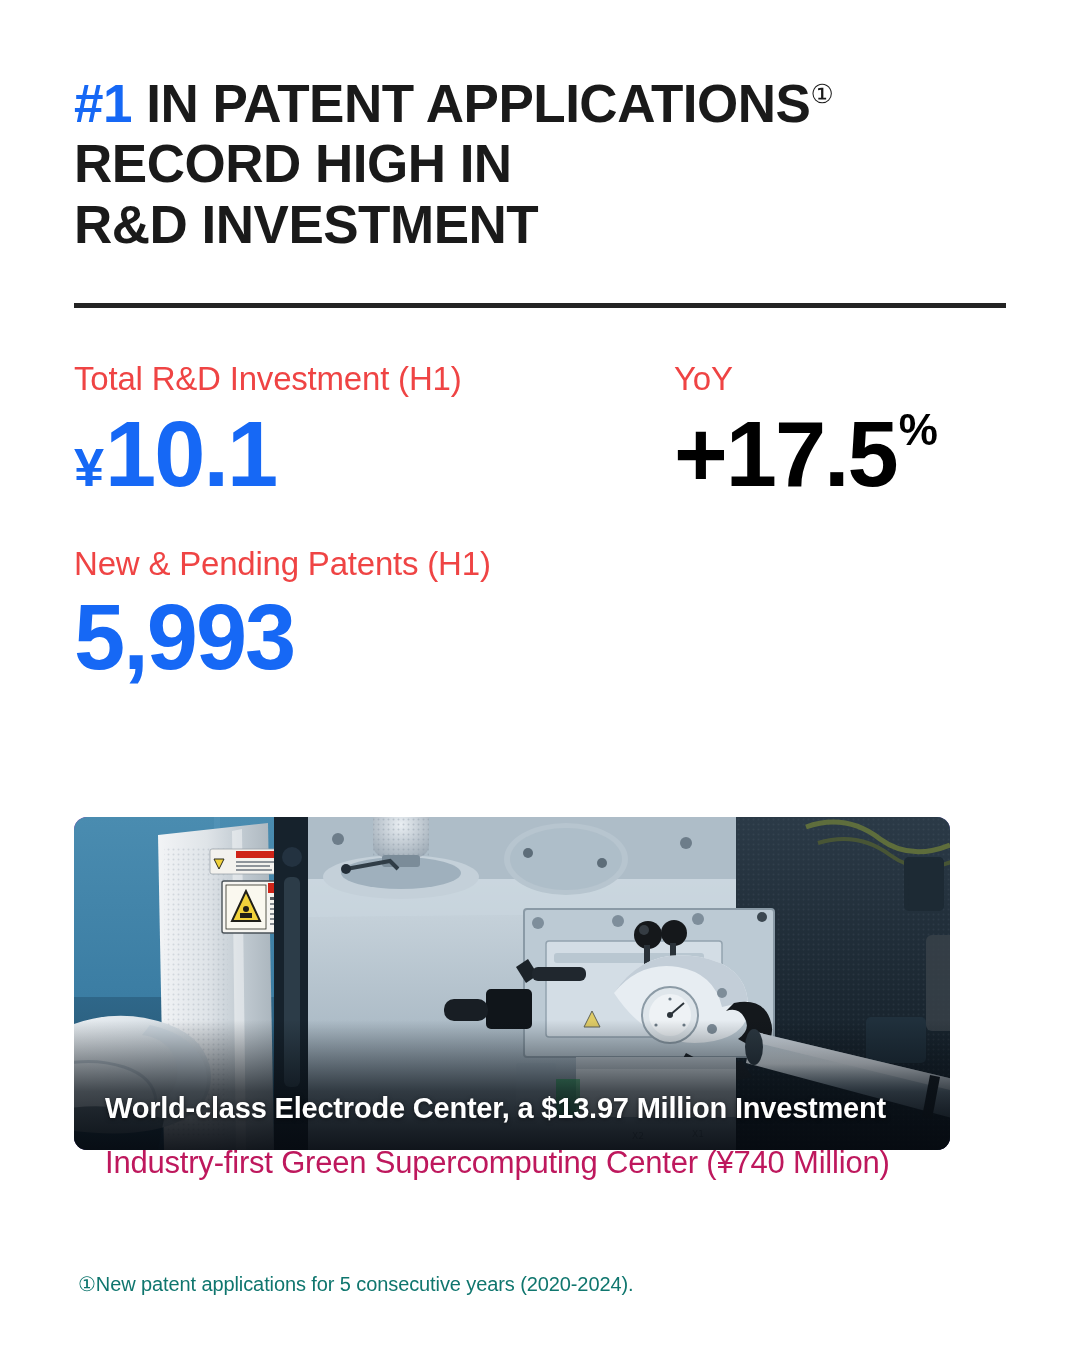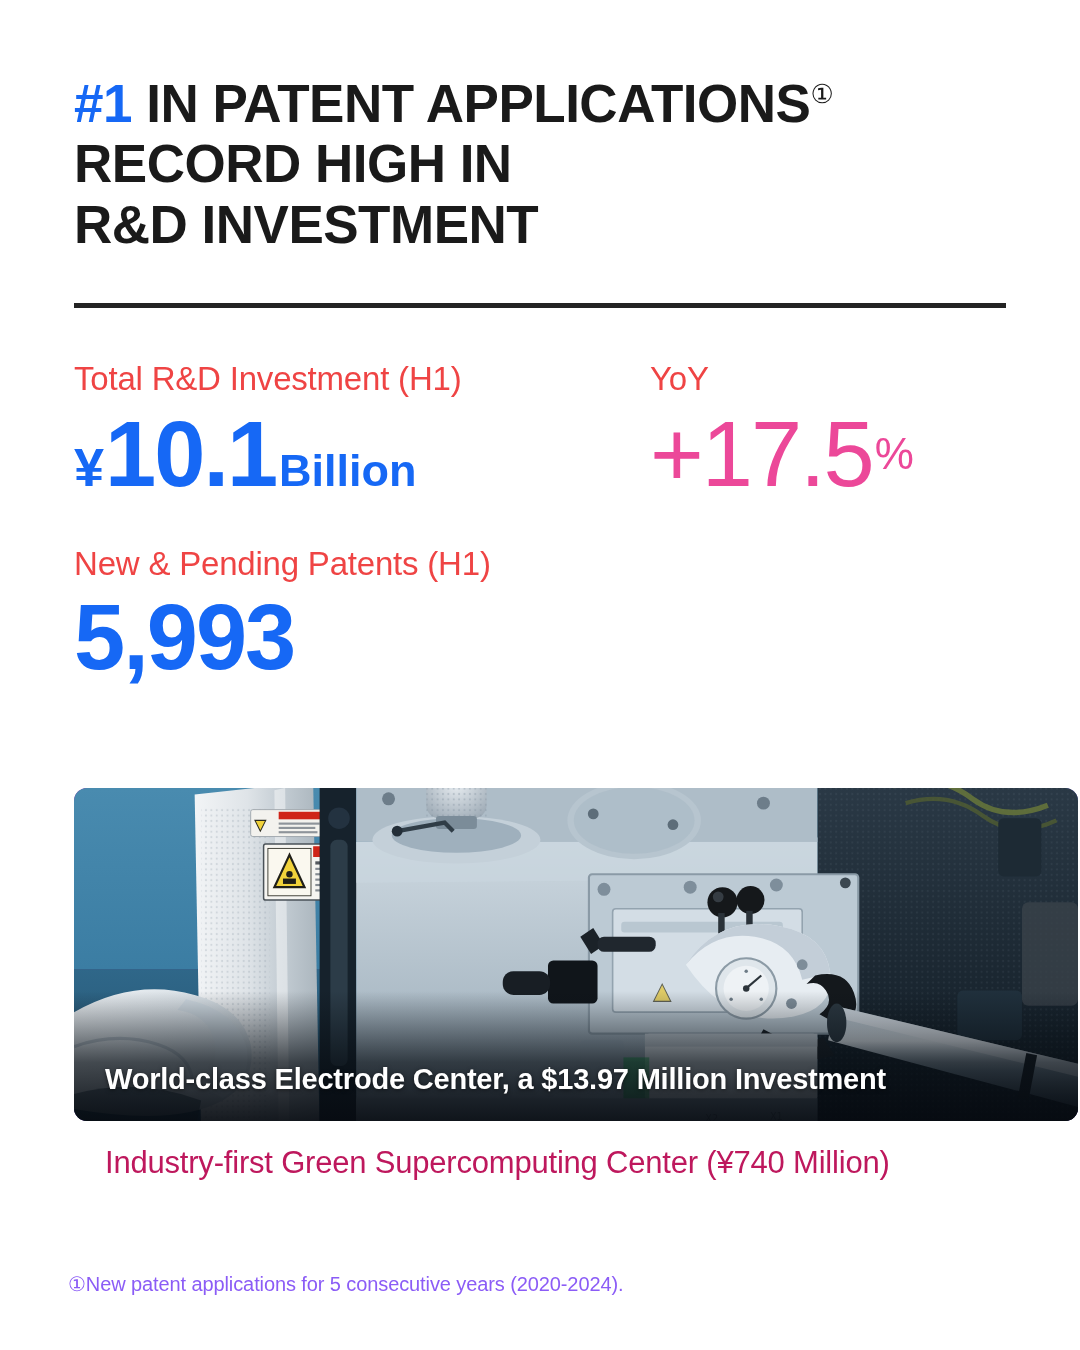--- a/index.html
+++ b/index.html
@@ -32,52 +32,52 @@
   }
 
   
   .stat-label {
     font-size:33px; font-weight:normal; color:#ef4444;
     letter-spacing:-0.2px; white-space:nowrap;
   }
 
   .row-1 { position:absolute; left:74px; top:360px; width:940px; }
   .col-money { position:absolute; left:0; top:0; }
-  .col-yoy   { position:absolute; left:576px; top:0; }
+  .col-yoy   { position:absolute; left:600px; top:0; }
 
   .money-value {
     display:flex; align-items:baseline; margin-top:10px;
     color:#1668f5; font-weight:bold; white-space:nowrap;
   }
   .money-value .cur { font-size:54px; line-height:1; margin-right:1px; }
   .money-value .num { font-size:92px; line-height:1; letter-spacing:-2px; }
   .money-value .unit { font-size:45px; line-height:1; margin-left:3px; }
 
   .yoy-value {
-    display:flex; align-items:center; margin-top:10px;
-    color:#ec4899; font-weight:normal; white-space:nowrap;
+    display:flex; align-items:flex-start; margin-top:10px;
+    color:#000000; font-weight:bold; white-space:nowrap;
   }
   .yoy-value .num { font-size:92px; line-height:1; letter-spacing:-2px; }
   .yoy-value .unit { font-size:44px; line-height:1; margin-left:2px; }
 
   
   .row-2 { position:absolute; left:74px; top:545px; width:940px; }
   .patent-number {
     margin-top:6px; font-size:92px; font-weight:bold;
     color:#1668f5; line-height:1.05; letter-spacing:-2px;
   }
   .patent-sub {
     position:absolute; left:74px; top:707px;
     font-size:33px; color:#1f1f1f; letter-spacing:-0.2px; white-space:nowrap;
   }
 
   
   .photo {
-    position:absolute; left:74px; top:788px;
-    width:1004px; height:333px; border-radius:13px;
+    position:absolute; left:74px; top:817px;
+    width:876px; height:333px; border-radius:13px;
     overflow:hidden; background:#a21caf;
   }
   .photo svg { display:block; width:100%; height:100%; }
 
   .photo-scrim {
     position:absolute; left:0; right:0; bottom:0; height:130px;
     background:linear-gradient(to bottom, rgba(8,14,20,0) 0%, rgba(8,14,20,0.72) 55%, rgba(6,10,16,0.93) 100%);
     pointer-events:none;
   }
   .photo-caption {
@@ -86,22 +86,22 @@
     letter-spacing:-0.2px; white-space:nowrap;
     text-shadow:0 1px 4px rgba(0,0,0,0.55);
   }
 
   
   .photo-note {
     position:absolute; left:105px; top:1145px;
     font-size:31px; color:#be185d; letter-spacing:-0.2px; white-space:nowrap;
   }
   .footnote {
-    position:absolute; left:68px; top:1272px;
-    font-size:20px; color:#8b5cf6; letter-spacing:-0.1px; white-space:nowrap;
+    position:absolute; left:78px; top:1272px;
+    font-size:20px; color:#0f766e; letter-spacing:-0.1px; white-space:nowrap;
   }
 </style>
 </head>
 <body>
 
 <div class="page">
 
   <h1 class="headline">
     <span class="hl-line"><span class="hl-accent">#1</span><span> IN PATENT APPLICATIONS</span><span class="sup">①</span></span>
     <span class="hl-line">RECORD HIGH IN</span>
@@ -110,21 +110,20 @@
 
   <div class="divider"></div>
 
   <div class="row-1">
 
     <div class="col-money">
       <div class="stat-label">Total R&amp;D Investment (H1)</div>
       <div class="money-value">
         <span class="cur">¥</span>
         <span class="num">10.1</span>
-        <span class="unit">Billion</span>
       </div>
     </div>
 
     <div class="col-yoy">
       <div class="stat-label">YoY</div>
       <div class="yoy-value">
         <span class="num">+17.5</span>
         <span class="unit">%</span>
       </div>
     </div>

